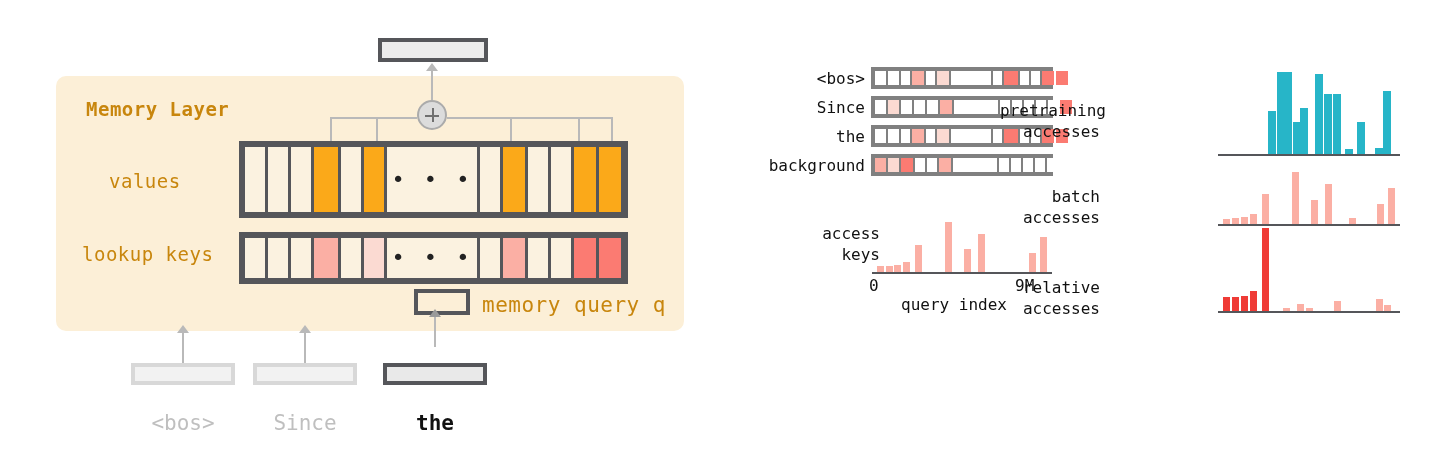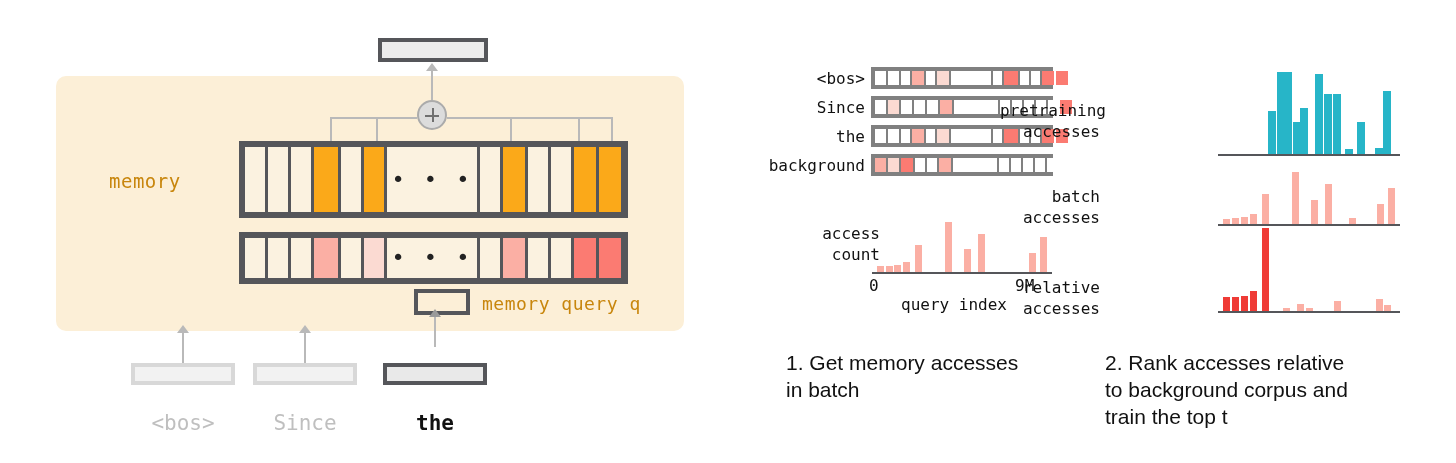--- a/index.html
+++ b/index.html
@@ -7,21 +7,21 @@
   #root{position:relative;width:1456px;height:463px;overflow:hidden;background:#fff;}
 
   .abs{position:absolute;}
 
   
   #memory-panel{left:56px;top:76px;width:628px;height:255px;background:#FCEFD7;border-radius:10px;}
   #memory-title{left:86px;top:98px;font-family:"DejaVu Sans Mono",monospace;font-size:19px;font-weight:bold;color:#C8860D;letter-spacing:.5px;}
   .row-label{font-family:"DejaVu Sans Mono",monospace;font-size:19px;color:#C8860D;letter-spacing:.5px;}
   #values-label{left:109px;top:170px;}
   #keys-label{left:82px;top:243px;}
-  #query-label{left:482px;top:293px;font-family:"DejaVu Sans Mono",monospace;font-size:18px;color:#C8860D;letter-spacing:.5px;}
+  #query-label{left:482px;top:293px;font-family:"DejaVu Sans Mono",monospace;font-size:21px;color:#C8860D;letter-spacing:.5px;}
 
   
   .strip{position:absolute;display:flex;box-sizing:border-box;border:3px solid #55565A;background:#55565A;gap:3px;padding:3px;}
   .strip .cell{background:#FBF2E0;height:100%;box-sizing:border-box;}
 
   #values-strip{left:239px;top:141px;width:389px;height:77px;}
   #keys-strip{left:239px;top:232px;width:389px;height:52px;}
 
   .dots{display:flex;align-items:center;justify-content:center;font-size:22px;color:#222;letter-spacing:3px;line-height:1;}
 
@@ -68,21 +68,23 @@
 
   .caption{position:absolute;font-family:"Liberation Sans",sans-serif;font-size:21px;color:#111;line-height:27px;}
 </style>
 </head>
 <body>
 
 <div id="root">
 
   <div class="abs" id="memory-panel"></div>
 
-  <div class="abs row-label" id="values-label">memory</div>
+  <div class="abs" id="memory-title">Memory Layer</div>
+  <div class="abs row-label" id="values-label">values</div>
+  <div class="abs row-label" id="keys-label">lookup keys</div>
 
   <div class="abs" id="output-box"></div>
 
   <div class="tline" style="left:431px;top:70px;width:2px;height:30px;"></div>
   <div class="uparrow" style="left:426px;top:63px;"></div>
 
   <div class="tline" style="left:330px;top:117px;width:87px;height:1.5px;"></div>
   <div class="tline" style="left:447px;top:117px;width:165px;height:1.5px;"></div>
   <div class="tline" style="left:330px;top:117px;width:1.5px;height:24px;"></div>
   <div class="tline" style="left:376px;top:117px;width:1.5px;height:24px;"></div>
@@ -206,21 +208,21 @@
         <div class="tcell" style="flex: 0 0 10px; background: rgb(255, 255, 255);"></div>
         <div class="tcell" style="flex: 0 0 10px; background: rgb(255, 255, 255);"></div>
         <div class="tcell" style="flex: 0 0 10px; background: rgb(255, 255, 255);"></div>
         <div class="tcell" style="flex: 0 0 10px; background: rgb(255, 255, 255);"></div>
         <div class="tcell" style="flex: 0 0 10px; background: rgb(255, 255, 255);"></div>
         <div class="tcell" style="flex: 0 0 10px; background: rgb(255, 255, 255);"></div>
       </div>
     </div>
 
   <div class="rlabel" style="left:770px;top:223px;width:110px;">access
-count</div>
+keys</div>
   <div class="hist" id="hist-access" style="left:872px;top:222px;width:180px;height:52px;">
     <div class="axis"></div>
   <div class="bar" style="height: 5.76923px; width: 7px; left: 5.19px; background: rgb(251, 175, 164);"></div>
       <div class="bar" style="height: 5.76923px; width: 7px; left: 13.84px; background: rgb(251, 175, 164);"></div>
       <div class="bar" style="height: 6.73077px; width: 7px; left: 22.49px; background: rgb(251, 175, 164);"></div>
       <div class="bar" style="height: 9.61538px; width: 7px; left: 31.14px; background: rgb(251, 175, 164);"></div>
       <div class="bar" style="height: 26.9231px; width: 7px; left: 43.25px; background: rgb(251, 175, 164);"></div>
       <div class="bar" style="height: 50px; width: 7px; left: 72.66px; background: rgb(251, 175, 164);"></div>
       <div class="bar" style="height: 23.0769px; width: 7px; left: 91.69px; background: rgb(251, 175, 164);"></div>
       <div class="bar" style="height: 38.4615px; width: 7px; left: 105.53px; background: rgb(251, 175, 164);"></div>
@@ -277,19 +279,14 @@
       <div class="bar" style="height: 20.4px; width: 7px; left: 31.5px; background: rgb(239, 59, 54);"></div>
       <div class="bar" style="height: 68px; width: 7px; left: 43.75px; background: rgb(239, 59, 54);"></div>
       <div class="bar" style="height: 3.4px; width: 7px; left: 64.75px; background: rgb(251, 175, 164);"></div>
       <div class="bar" style="height: 6.8px; width: 7px; left: 78.75px; background: rgb(251, 175, 164);"></div>
       <div class="bar" style="height: 3.4px; width: 7px; left: 87.5px; background: rgb(251, 175, 164);"></div>
       <div class="bar" style="height: 9.52px; width: 7px; left: 115.5px; background: rgb(251, 175, 164);"></div>
       <div class="bar" style="height: 11.56px; width: 7px; left: 157.5px; background: rgb(251, 175, 164);"></div>
       <div class="bar" style="height: 6.12px; width: 7px; left: 166.25px; background: rgb(251, 175, 164);"></div>
     </div>
 
-  <div class="caption" style="left:786px;top:349px;width:280px;white-space:pre-line;">1. Get memory accesses
-in batch</div>
-  <div class="caption" style="left:1105px;top:349px;width:310px;white-space:pre-line;">2. Rank accesses relative
-to background corpus and
-train the top t</div>
 
 </div>
 
 </body></html>

